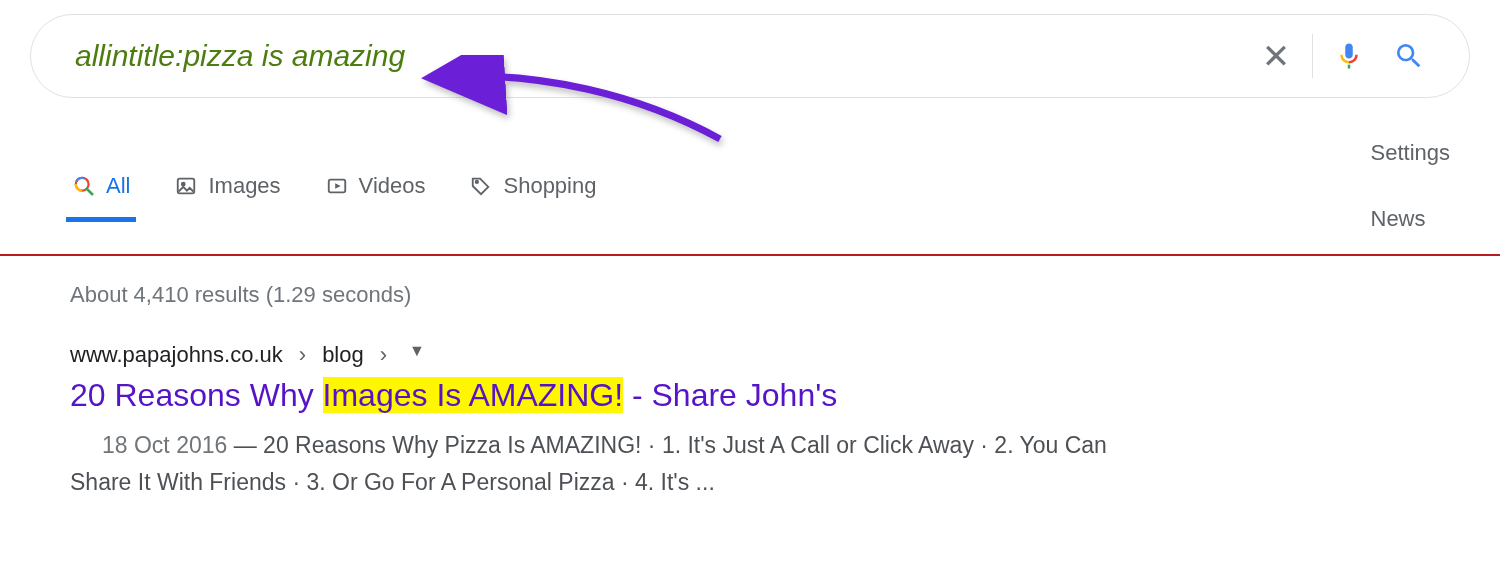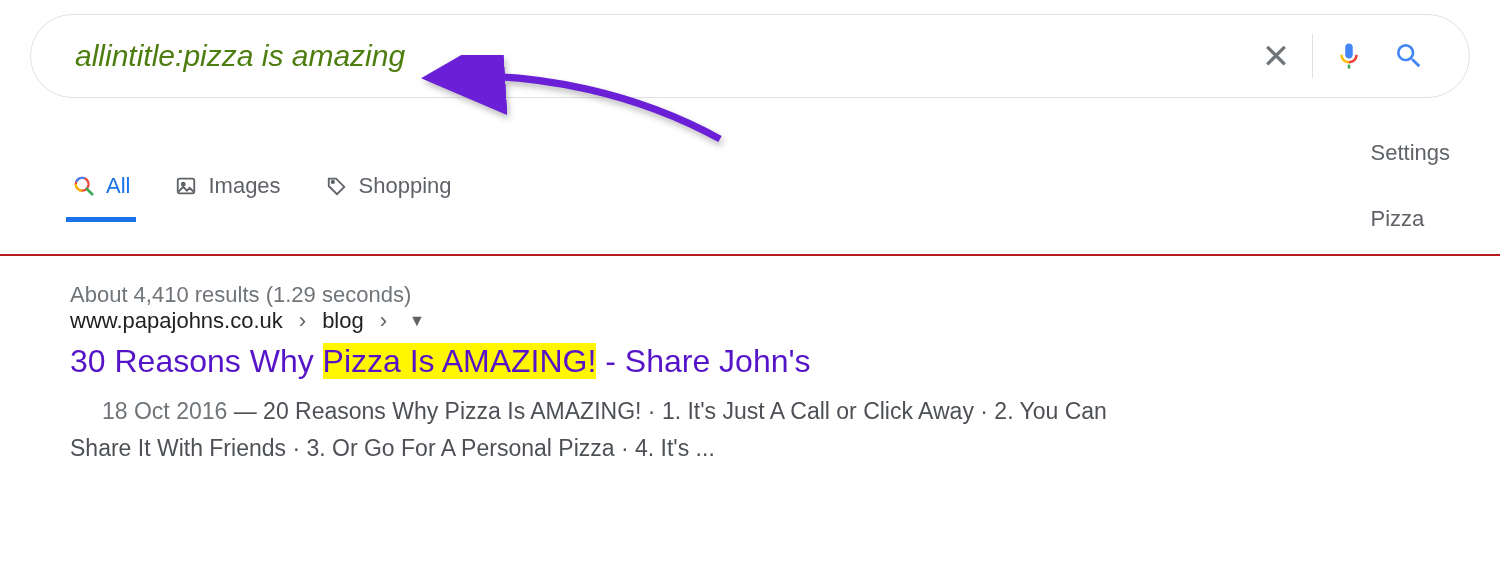--- a/index.html
+++ b/index.html
@@ -26,23 +26,23 @@
   .inner { padding-left: 40px; }
   .tabs-row { display: flex; align-items: center; gap: 42px; border-bottom: 2px solid #b91c1c; padding-bottom: 0; position: relative; margin: 0 -30px 26px -30px; padding-left: 70px; padding-right: 30px; }
   .tabs { display: flex; align-items: center; gap: 40px; }
   .tab { display: flex; align-items: center; gap: 10px; color: #5f6368; font-size: 22px; padding: 14px 2px 22px 2px; position: relative; cursor: pointer; }
   .tab.active { color: #1a73e8; }
   .tab.active::after { content: ""; position: absolute; left: -4px; right: -4px; bottom: -1px; height: 5px; background: #1a73e8; }
   .tab .ico { width: 24px; height: 24px; display: flex; align-items: center; justify-content: center; }
   .right-tools { margin-left: auto; display: flex; gap: 40px; color: #5f6368; font-size: 22px; padding: 14px 20px 22px 2px; flex-direction: column; }
   .right-tools span { cursor: pointer; }
 
-  .stats { color: #70757a; font-size: 22px; }
+  .stats { color: #70757a; font-size: 22px; margin-bottom: 34px; }
 
-  .result .url-row { display: flex; align-items: center; gap: 10px; color: #202124; font-size: 22px; margin-bottom: 6px; }
+  .result .url-row { display: flex; gap: 10px; color: #202124; font-size: 22px; margin-bottom: 6px; }
   .result .url-row .crumb-sep { color: #5f6368; margin: 0 6px; }
   .result .caret { color: #5f6368; font-size: 16px; margin-left: 6px; }
   .result h3 { font-weight: 400; font-size: 32px; color: #5514c7; margin: 6px 0 10px 0; line-height: 1.35; }
   .result h3 .hl { background: #fff600; }
   .result .snippet { font-size: 23px; color: #4d5156; line-height: 1.6; max-width: 1100px; }
   .result .snippet .date { color: #70757a; margin-left: 32px; }
 
   .all-logo { width: 24px; height: 24px; position: relative; }
   .all-logo svg { display:block; }
 </style>
@@ -102,46 +102,55 @@
             <rect x="3" y="4" width="18" height="16" rx="2"></rect>
               <circle cx="9" cy="10" r="1.6" fill="#5f6368"></circle>
               <path d="M4 18l5-5 4 4 3-3 4 4"></path>
           </svg>
         </span>
         <span>Images</span>
       </div>
       <div class="tab">
         <span class="ico">
           <svg width="22" height="22" viewBox="0 0 24 24" fill="none" stroke="#5f6368" stroke-width="2">
+            <rect x="3" y="5" width="18" height="14" rx="2"></rect>
+              <path d="M10 9l6 3-6 3z" fill="#5f6368" stroke="none"></path>
+          </svg>
+        </span>
+        <span>Videos</span>
+      </div>
+      <div class="tab">
+        <span class="ico">
+          <svg width="22" height="22" viewBox="0 0 24 24" fill="none" stroke="#5f6368" stroke-width="2">
             <path d="M20 13l-8 8-9-9V4h8z"></path>
               <circle cx="7.5" cy="7.5" r="1.3" fill="#5f6368"></circle>
           </svg>
         </span>
         <span>Shopping</span>
       </div>
     </div>
     <div class="right-tools">
       <span>Settings</span>
-      <span>Pizza</span>
+      <span>News</span>
     </div>
   </div>
 
   <div class="inner">
     <div class="stats">About 4,410 results (1.29 seconds)</div>
 
     <div class="result">
       <div class="url-row">
         <span>www.papajohns.co.uk</span>
         <span class="crumb-sep">›</span>
         <span>blog</span>
         <span class="crumb-sep">›</span>
         <span class="caret">▼</span>
       </div>
       <h3>
-        <span>30 Reasons Why </span><span class="hl">Pizza Is AMAZING!</span><span> - Share John's</span>
+        <span>20 Reasons Why </span><span class="hl">Images Is AMAZING!</span><span> - Share John's</span>
       </h3>
       <div class="snippet">
         <span class="date">18 Oct 2016</span><span> — 20 Reasons Why Pizza Is AMAZING! · 1. It's Just A Call or Click Away · 2. You Can Share It With Friends · 3. Or Go For A Personal Pizza · 4. It's ...</span>
       </div>
     </div>
   </div>
 
 </div>
 
 </body></html>

